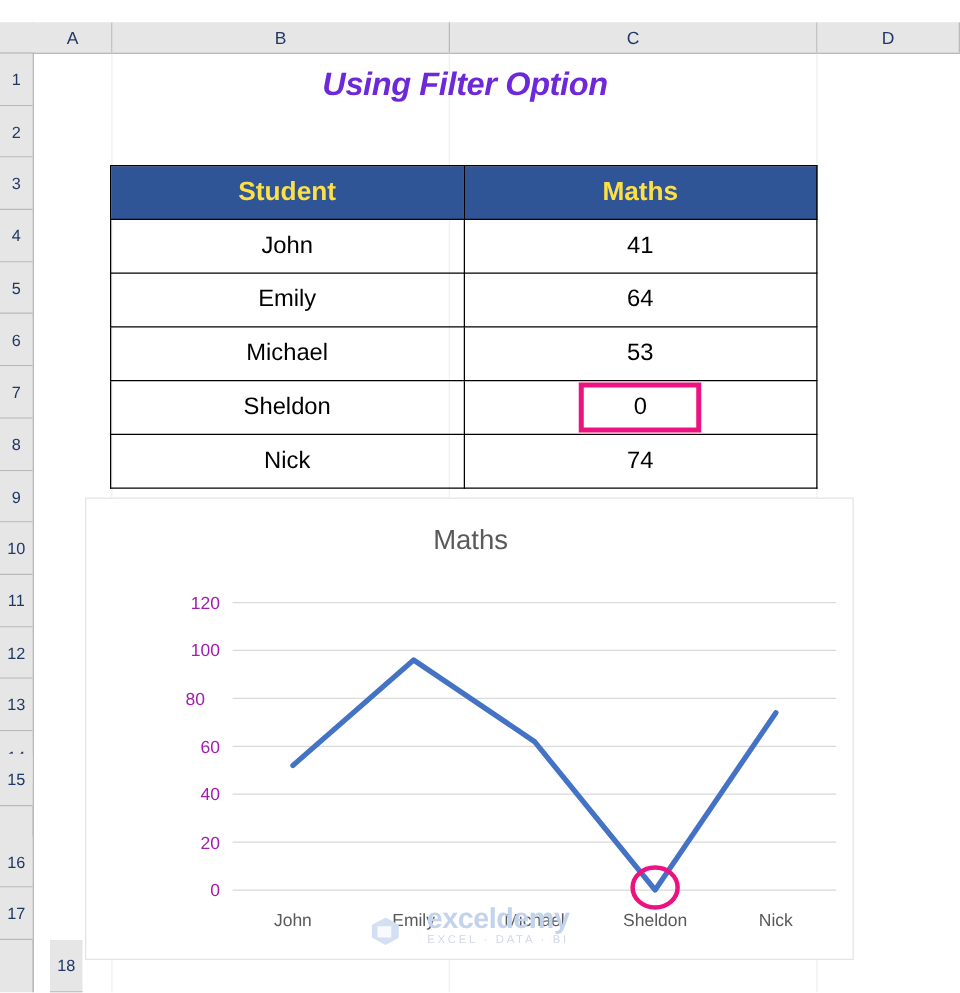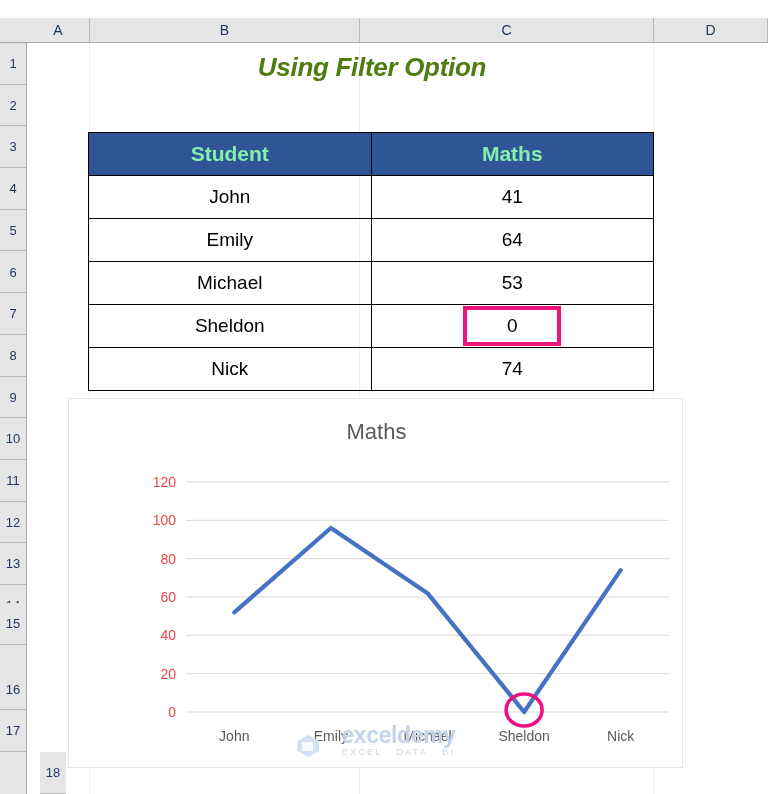--- a/index.html
+++ b/index.html
@@ -99,21 +99,21 @@
   #title {
     position: absolute;
     left: 90px; top: 52px;
     width: 564px; height: 30px;
     line-height: 30px;
     text-align: center;
     font-family: "Liberation Sans", sans-serif;
     font-size: 26px;
     font-weight: bold;
     font-style: italic;
-    color: #4d7c0f;
+    color: #6d28d9;
     letter-spacing: -0.3px;
     white-space: nowrap;
   }
 
   
   #data-table {
     position: absolute;
     left: 88px; top: 132px;
     width: 566px;
     border-collapse: collapse;
@@ -122,21 +122,21 @@
   #data-table th, #data-table td {
     border: 1.5px solid #000000;
     text-align: center;
     font-size: 19px;
     color: #000000;
     height: 42px;
     padding: 0;
   }
   #data-table th {
     background: #2f5597;
-    color: #86efac;
+    color: #fde047;
     font-weight: bold;
     font-size: 21px;
     border-color: #000000;
   }
   #data-table td.name-col { width: 272px; }
   #data-table td.val-col  { width: 294px; }
 
   
   .hl-wrap {
     position: relative;
@@ -176,21 +176,21 @@
   }
   #plot-svg {
     position: absolute;
     left: 0; top: 0;
   }
   .ytick {
     position: absolute;
     width: 44px;
     text-align: right;
     font-size: 14px;
-    color: #ef4444;
+    color: #a21caf;
     transform: translateY(-50%);
   }
   .xtick {
     position: absolute;
     text-align: center;
     font-size: 14px;
     color: #595959;
     transform: translateX(-50%);
     white-space: nowrap;
   }
@@ -327,21 +327,21 @@
           <line x1="117" x2="600" y1="159.66666666666669" y2="159.66666666666669" stroke="#D9D9D9" stroke-width="1"></line>
           <line x1="117" x2="600" y1="121.33333333333331" y2="121.33333333333331" stroke="#D9D9D9" stroke-width="1"></line>
           <line x1="117" x2="600" y1="83" y2="83" stroke="#D9D9D9" stroke-width="1"></line>
           <polyline points="165.3,213.33333333333331 261.9,129 358.5,194.16666666666666 455.09999999999997,313 551.7,171.16666666666666" fill="none" stroke="#4472C4" stroke-width="4.2" stroke-linejoin="round" stroke-linecap="round"></polyline>
           <ellipse cx="455.09999999999997" cy="311" rx="18" ry="16" fill="none" stroke="#EC1280" stroke-width="3.6"></ellipse>
         </svg>
         <div class="ytick" style="left: 63px; top: 313px;">0</div>
         <div class="ytick" style="left: 63px; top: 274.667px;">20</div>
         <div class="ytick" style="left: 63px; top: 236.333px;">40</div>
         <div class="ytick" style="left: 63px; top: 198px;">60</div>
-        <div class="ytick" style="left: 63px; top: 159.667px;">80</div>
+        <div class="ytick" style="left: 51px; top: 159.667px;">80</div>
         <div class="ytick" style="left: 63px; top: 121.333px;">100</div>
         <div class="ytick" style="left: 63px; top: 83px;">120</div>
         <div class="xtick" style="left: 165.3px; top: 329px;">John</div>
         <div class="xtick" style="left: 261.9px; top: 329px;">Emily</div>
         <div class="xtick" style="left: 358.5px; top: 329px;">Michael</div>
         <div class="xtick" style="left: 455.1px; top: 329px;">Sheldon</div>
         <div class="xtick" style="left: 551.7px; top: 329px;">Nick</div>
       </div>
     <div id="watermark">
       <span class="wm-row">

